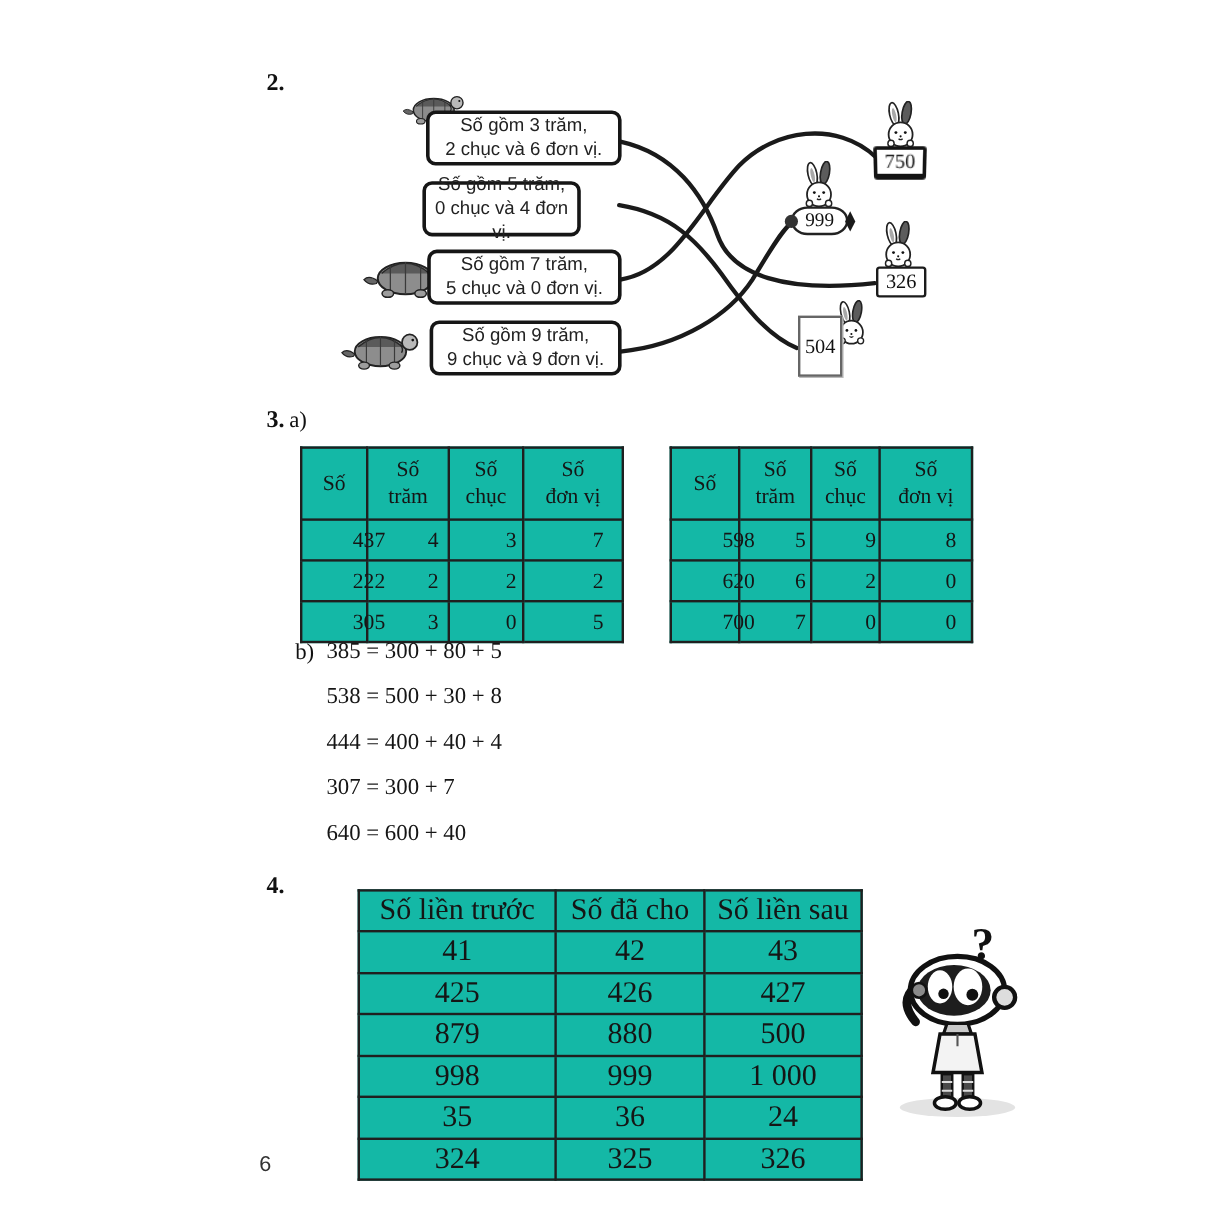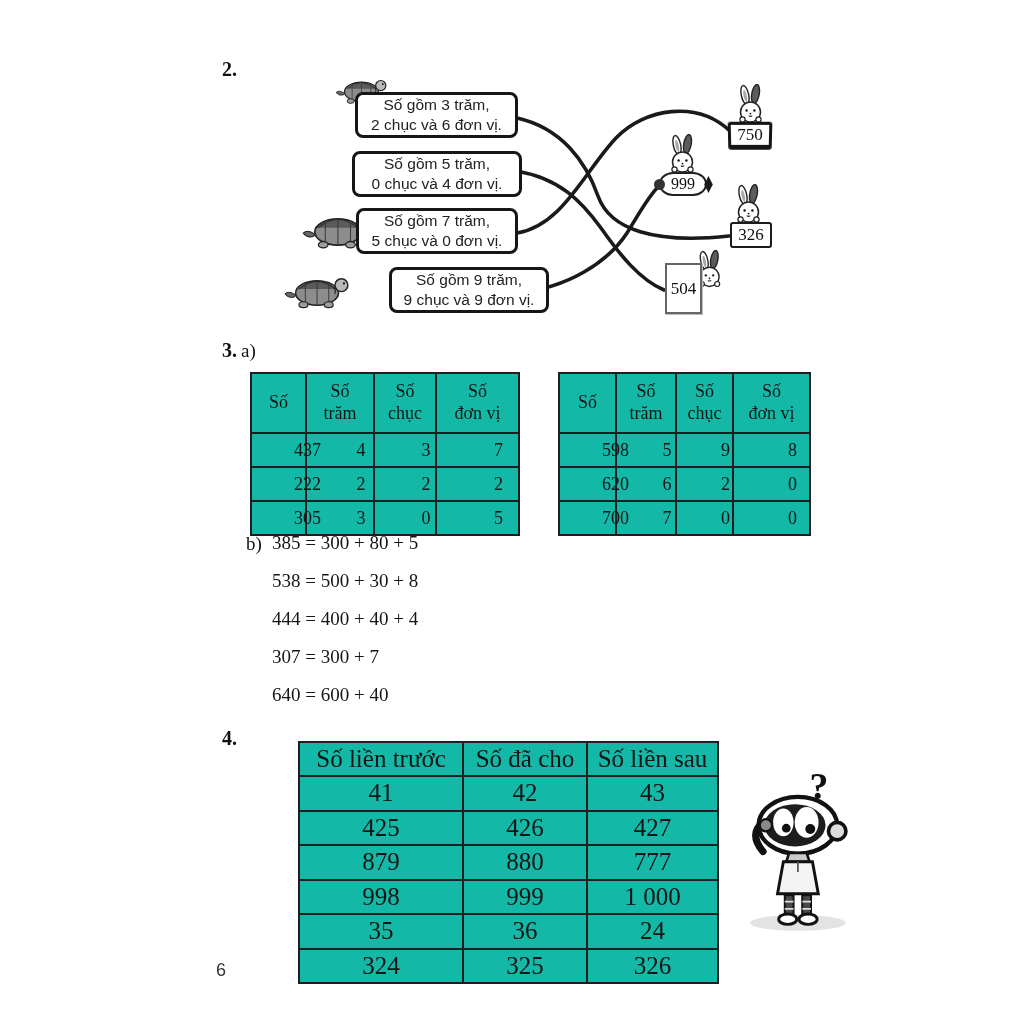--- a/index.html
+++ b/index.html
@@ -119,29 +119,29 @@
       <use href="#rabbit"></use>
     </svg>
   <svg class="sprite" style="left:690px;top:250px;width:40px;height:46px;">
       <use href="#rabbit"></use>
     </svg>
 
   <div class="clue-box" style="left:355px;top:92px;width:163px;height:46px;">
     <span>Số gồm 3 trăm,</span>
     <span>2 chục và 6 đơn vị.</span>
   </div>
-  <div class="clue-box" style="left:352px;top:151px;width:170px;height:46px;">
+  <div class="clue-box" style="left:352px;top:151px;width:132px;height:46px;">
     <span>Số gồm 5 trăm,</span>
     <span>0 chục và 4 đơn vị.</span>
   </div>
   <div class="clue-box" style="left:356px;top:208px;width:162px;height:46px;">
     <span>Số gồm 7 trăm,</span>
     <span>5 chục và 0 đơn vị.</span>
   </div>
-  <div class="clue-box" style="left:358px;top:267px;width:160px;height:46px;margin-left:31px;">
+  <div class="clue-box" style="left:358px;top:267px;width:160px;height:46px;">
     <span>Số gồm 9 trăm,</span>
     <span>9 chục và 9 đơn vị.</span>
   </div>
 
   <div class="sign sign-basket" style="left:728px;top:122px;width:44px;height:28px;">750</div>
   <div class="sign sign-carrot" style="left:659px;top:172px;width:48px;height:24px;">999</div>
   <div class="sign sign-plain" style="left:730px;top:222px;width:42px;height:26px;">326</div>
   <div class="sign sign-card" style="left:665px;top:263px;width:37px;height:51px;">504</div>
 
   <div class="abs" style="left:222px;top:327px;margin-top:12px;">
@@ -260,21 +260,21 @@
           <td>43</td>
         </tr>
         <tr>
           <td>425</td>
           <td>426</td>
           <td>427</td>
         </tr>
         <tr>
           <td>879</td>
           <td>880</td>
-          <td>777</td>
+          <td>500</td>
         </tr>
         <tr>
           <td>998</td>
           <td>999</td>
           <td>1 000</td>
         </tr>
         <tr>
           <td>35</td>
           <td>36</td>
           <td>24</td>

